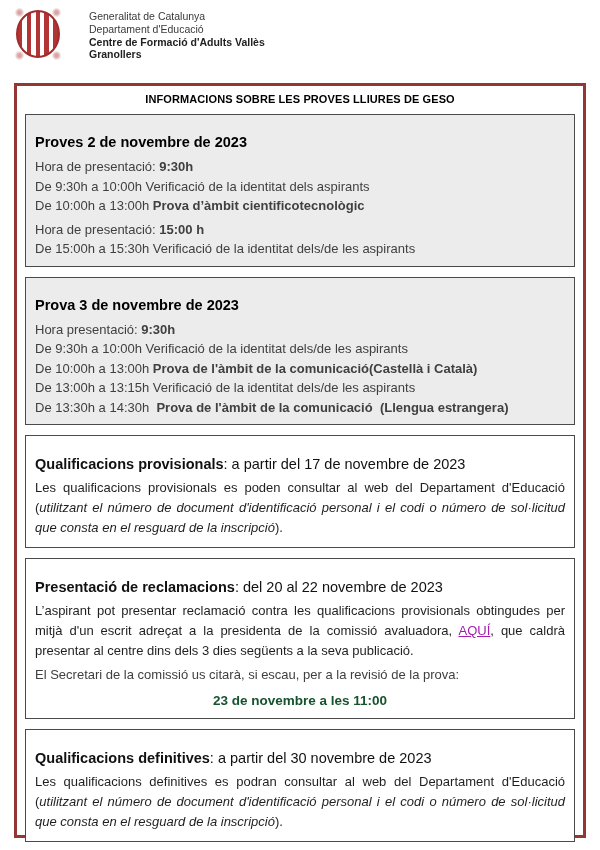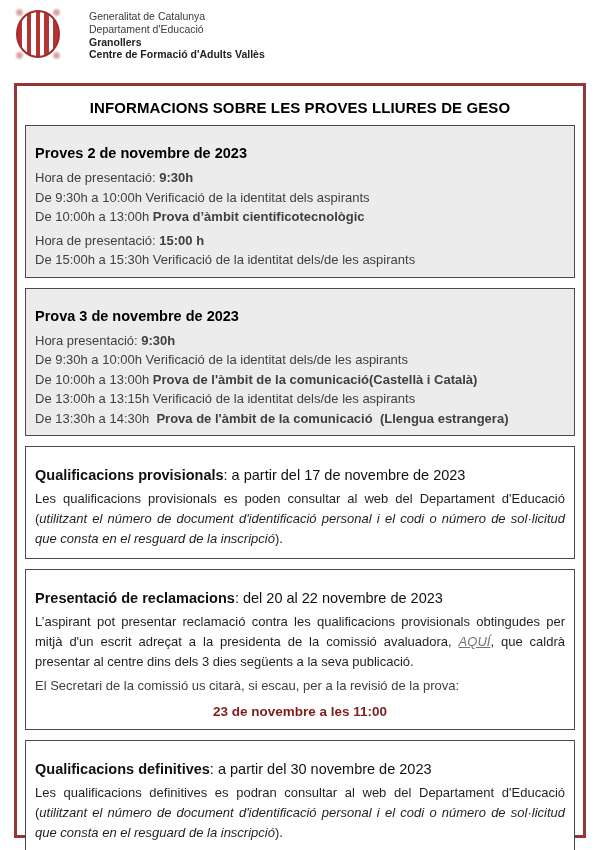--- a/index.html
+++ b/index.html
@@ -25,60 +25,60 @@
     border-radius: 50%;
     background: repeating-linear-gradient(90deg, #b23434 0 4.4px, #ffffff 4.4px 8.8px);
     border: 2px solid #a02c2c; box-sizing: border-box; }
   .brand-text { margin-left: 9px; padding-top: 2px; font-size: 10.5px; line-height: 12.8px; color: #3a3a3a; }
   .brand-text .b { font-weight: bold; color: #222; }
 
   
   .frame { margin: 17px 14px 0 14px; border: 3px solid #943634;
     height: 755px; box-sizing: border-box; padding: 7px 0 0 0; background: #fff; }
 
-  .title { font-size: 15px; font-weight: bold; text-align: center;
-    margin: 6px 0 9px 0; color: #000; letter-spacing: 0.1px; }
+  .title { font-size: 11px; font-weight: bold; text-align: center;
+    margin: 0 0 9px 0; color: #000; letter-spacing: 0.1px; }
 
   
   .box { border: 1px solid #4a4a4a; margin: 0 8px 10px 8px;
     padding: 16px 9px 7px 9px; font-size: 13px; background: #fff; }
   .box.gray { background: #ececec; }
   .box.last { border-color: #8a8a8a; }
 
   .sec-head { font-weight: bold; font-size: 14.5px; color: #000; margin: 2px 0 5px 0; line-height: 19px; }
   .head-line { font-size: 14.5px; line-height: 20px; margin: 2px 0 4px 0; color: #111; }
   .head-line .b { font-weight: bold; }
 
   .line { line-height: 19.5px; color: #404040; }
   .line .b { font-weight: bold; }
   .gap { margin-top: 4px; }
 
   .para { text-align: justify; line-height: 20px; margin: 3px 0 2px 0; color: #1f1f1f; }
   .para .i { font-style: italic; }
 
-  .link { color: #737373; text-decoration: underline; cursor: pointer; font-style: italic; }
+  .link { color: #a21caf; text-decoration: underline; cursor: pointer; }
 
-  .center-date { text-align: center; font-weight: bold; margin: 8px 0 3px 0; font-size: 13.5px; color: #7f1d1d; }
+  .center-date { text-align: center; font-weight: bold; margin: 8px 0 3px 0; font-size: 13.5px; color: #14532d; }
 </style>
 </head>
 <body>
 
 <header class="brand">
   <div class="logo">
     <div class="corner tl"></div>
     <div class="corner tr"></div>
     <div class="corner bl"></div>
     <div class="corner br"></div>
     <div class="seal"></div>
   </div>
   <div class="brand-text">
     <div>Generalitat de Catalunya</div>
     <div>Departament d'Educació</div>
+    <div class="b">Centre de Formació d'Adults Vallès</div>
     <div class="b">Granollers</div>
-    <div class="b">Centre de Formació d'Adults Vallès</div>
   </div>
 </header>
 
 <main class="frame">
   <h1 class="title">INFORMACIONS SOBRE LES PROVES LLIURES DE GESO</h1>
 
   <section class="box gray">
     <div class="sec-head">Proves 2 de novembre de 2023</div>
     <div class="line"><span>Hora de presentació: </span><span class="b">9:30h</span></div>
     <div class="line"><span>De 9:30h a 10:00h Verificació de la identitat dels aspirants</span></div>

